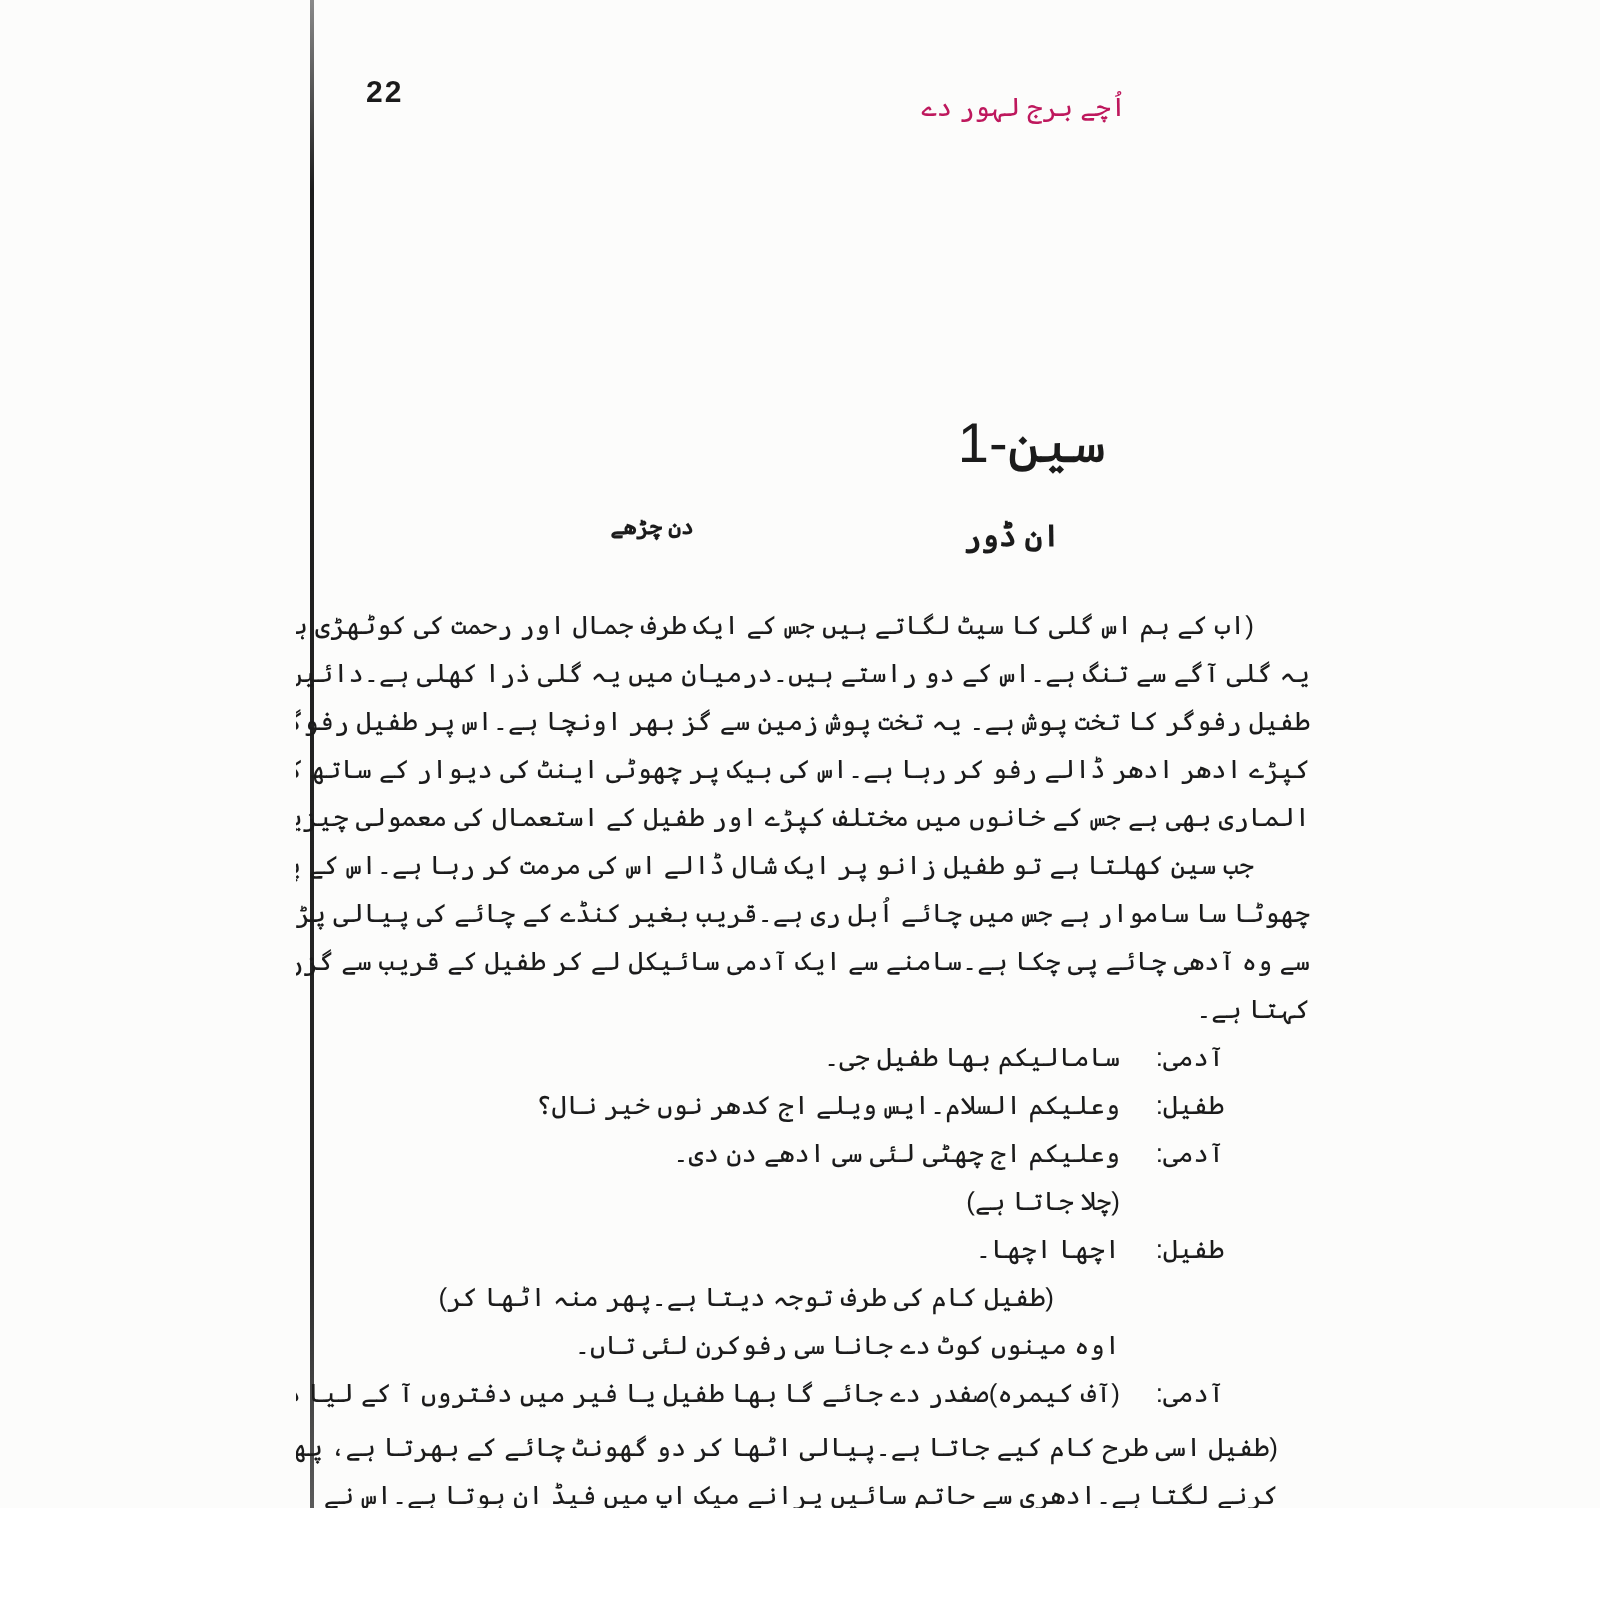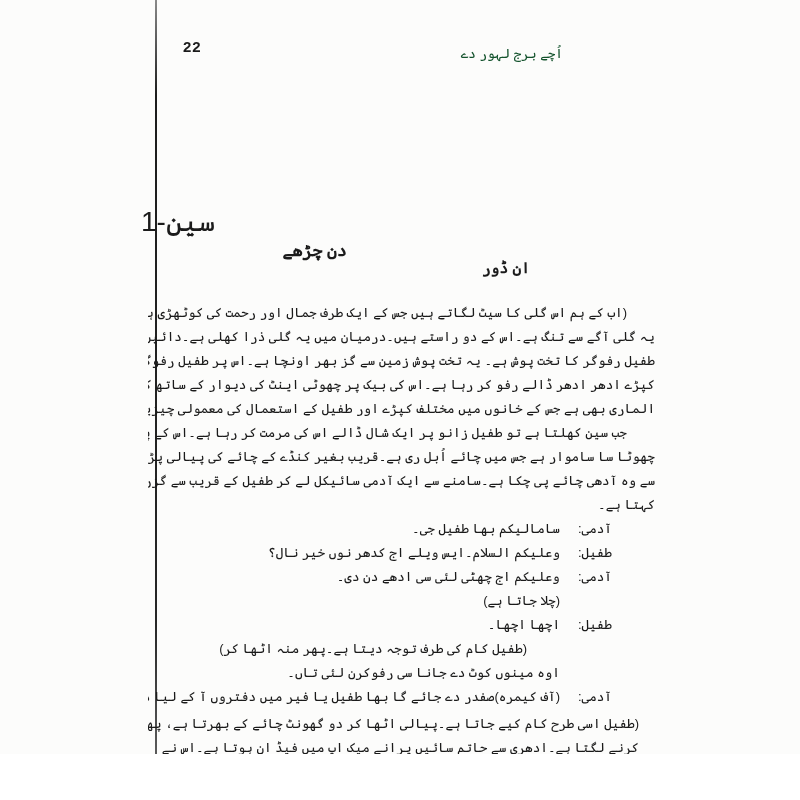--- a/index.html
+++ b/index.html
@@ -11,33 +11,33 @@
   .spine{
     position:absolute;left:155px;top:0;width:2px;height:794px;
     background:linear-gradient(#8a8a8a,#1c1c1c 12%,#262626 78%,#6a6a6a);
   }
   .page-number{
     position:absolute;left:183px;top:38px;
     font-size:15px;font-weight:bold;letter-spacing:1px;
   }
   .running-header{
     position:absolute;right:237px;top:46px;
-    font-size:13px;direction:rtl;white-space:nowrap;color:#14532d;
+    font-size:13px;direction:rtl;white-space:nowrap;color:#be185d;
   }
   .scene-title{
-    position:absolute;left:141px;top:205px;width:400px;
-    text-align:left;font-size:28px;direction:rtl;white-space:nowrap;
+    position:absolute;left:153px;top:205px;width:400px;
+    text-align:right;font-size:28px;direction:rtl;white-space:nowrap;
   }
   .label-indoor{
     position:absolute;right:270px;top:259px;
     font-size:15px;font-weight:bold;direction:rtl;white-space:nowrap;
   }
   .label-time{
-    position:absolute;right:453px;top:240px;
-    font-size:17px;font-weight:bold;direction:rtl;white-space:nowrap;
+    position:absolute;right:453px;top:257px;
+    font-size:11px;font-weight:bold;direction:rtl;white-space:nowrap;
   }
   .script{
     position:absolute;left:148px;top:301px;width:507px;
     font-size:13px;overflow:hidden;
   }
   .line{
     height:24px;line-height:24px;direction:rtl;text-align:right;
     white-space:nowrap;
   }
   .indent1{padding-right:28px;}

